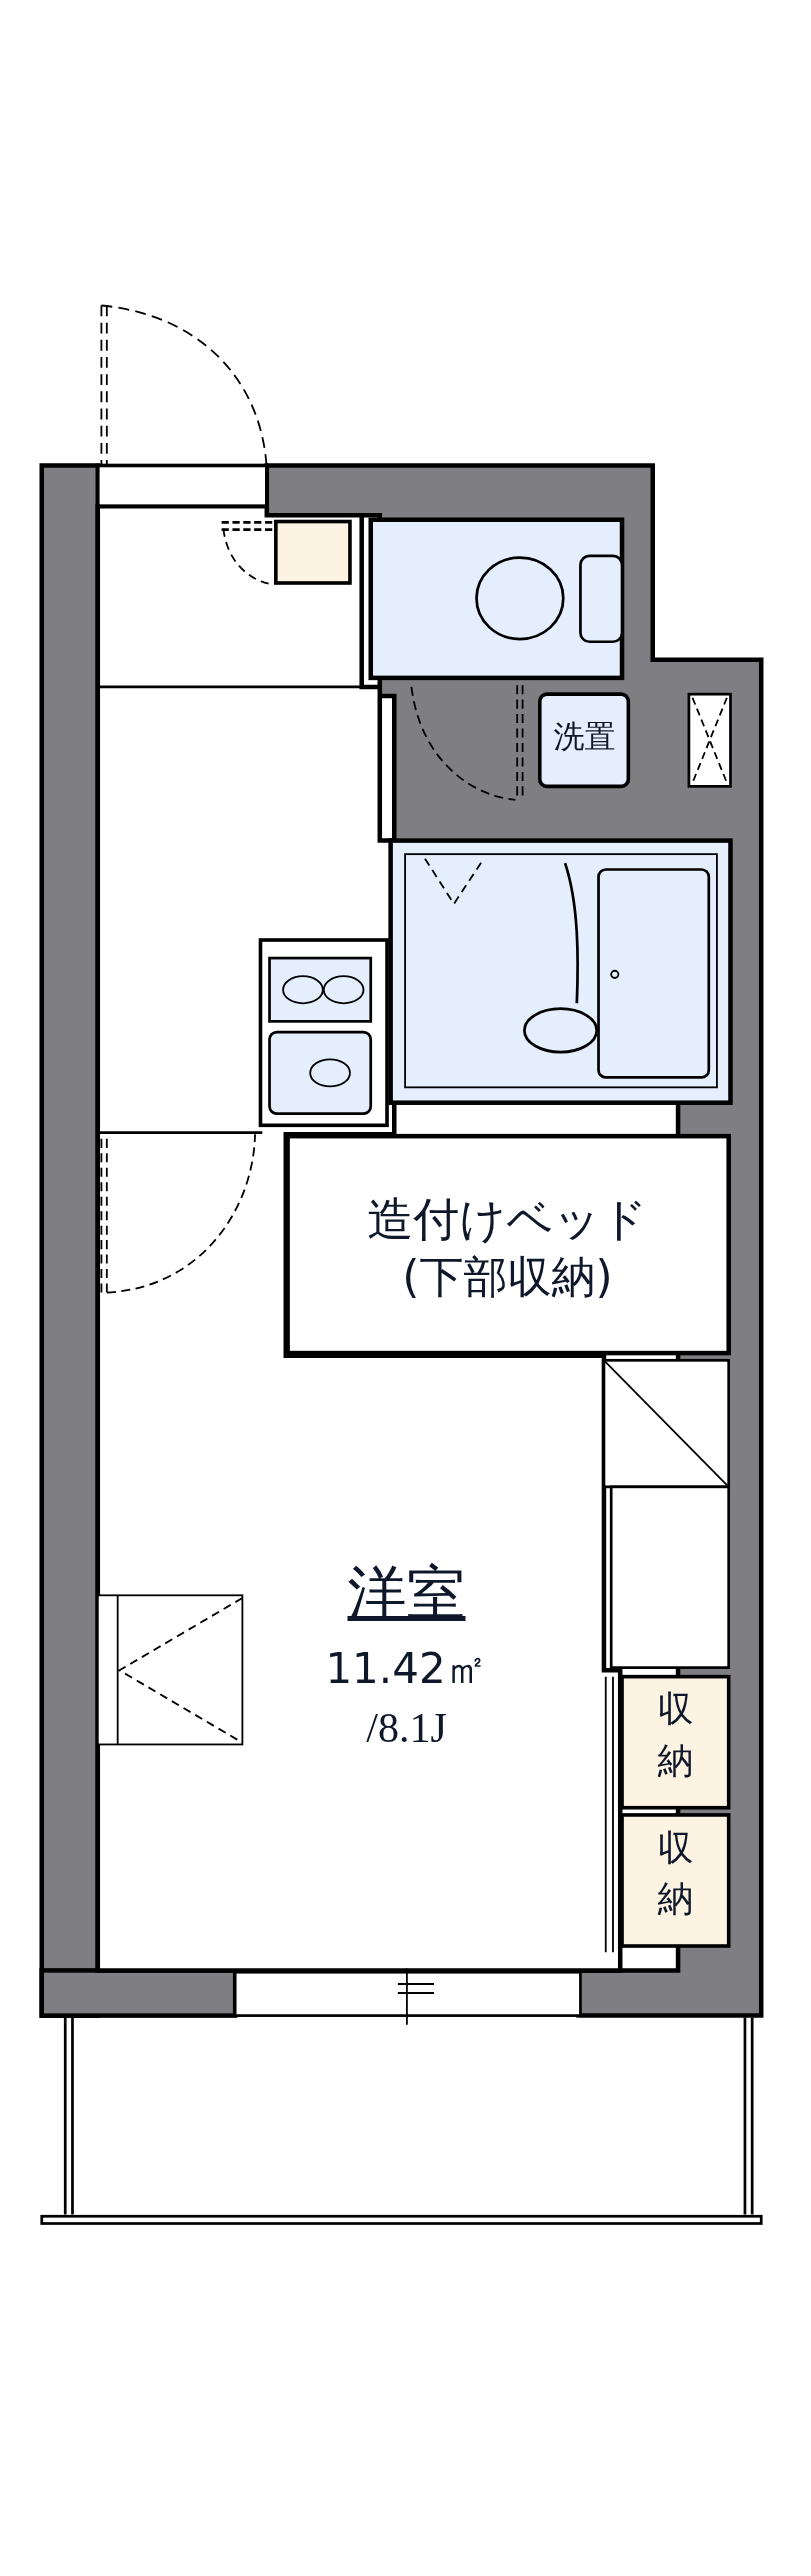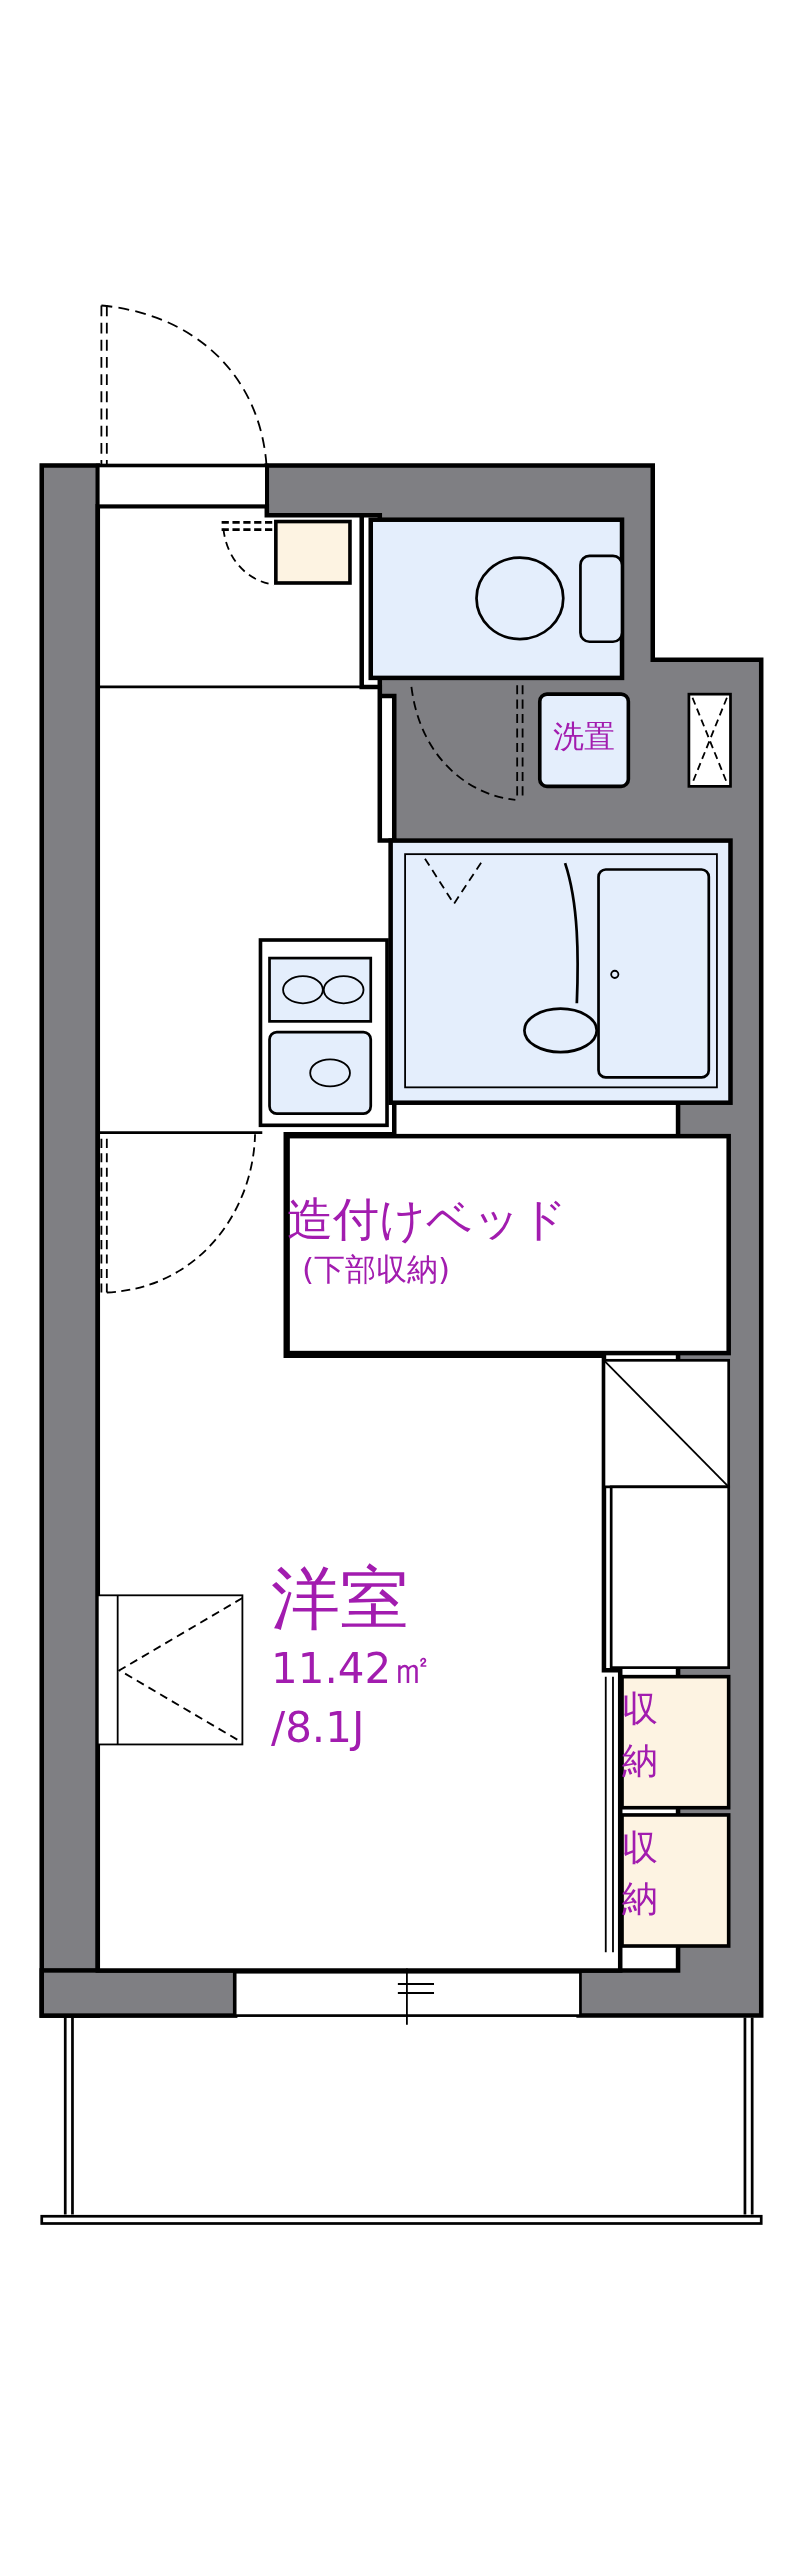--- a/index.html
+++ b/index.html
@@ -1,18 +1,18 @@
 <!DOCTYPE html>
 <html style="font-size:14.5px"><head>
 <meta charset="utf-8">
 <style>
   html,body{margin:0;padding:0;background:#fff;}
   body{width:812px;height:2576px;position:relative;overflow:hidden;font-family:"DejaVu Sans",sans-serif;}
   svg{position:absolute;left:0;top:0;}
-  .lbl{position:absolute;color:#a21caf;text-align:left;line-height:1.15;white-space:nowrap;}
+  .lbl{position:absolute;color:#0f172a;text-align:center;line-height:1.15;white-space:nowrap;}
 </style>
 </head>
 <body>
 
 <svg width="812" height="2576" viewBox="0 0 898 2850">
 
   <g fill="#7f7f83" stroke="#000" stroke-width="5">
     <rect x="46" y="515" width="62" height="1715"></rect>
     <path d="M295 515 H722 V730 H842 V2230 H640 V2180 H750 V1060 H436 V770 H420 V570 H295 Z"></path>
     <rect x="46" y="2180" width="214" height="50"></rect>
@@ -96,23 +96,23 @@
   <g stroke="#000" stroke-width="3" fill="none">
     <path d="M72 2232 V2450 M80 2232 V2450"></path>
     <path d="M824 2232 V2450 M832 2232 V2450"></path>
     <rect x="46" y="2452" width="796" height="8" fill="#fff"></rect>
   </g>
 </svg>
 
 <div class="lbl" style="left:553px;top:719px;width:63px;font-size:31px;">洗置</div>
 
 <div class="lbl" style="left:287px;top:1193px;width:441px;font-size:46px;">造付けベッド</div>
-<div class="lbl" style="left:302px;top:1252px;width:441px;font-size:31px;">(下部収納)</div>
+<div class="lbl" style="left:287px;top:1252px;width:441px;font-size:44px;">(下部収納)</div>
 
-<div class="lbl" style="left:271px;top:1559px;width:271px;font-size:69px;">洋室</div>
+<div class="lbl" style="left:271px;top:1559px;width:271px;font-size:59px;text-decoration:underline;">洋室</div>
 <div class="lbl" style="left:271px;top:1645px;width:271px;font-size:42px;">11.42㎡</div>
-<div class="lbl" style="left:271px;top:1704px;width:271px;font-size:42px;">/8.1J</div>
+<div class="lbl" style="left:271px;top:1704px;width:271px;font-size:42px;font-family:Liberation Serif, serif;">/8.1J</div>
 
 <div class="lbl" style="left:622px;top:1688px;width:107px;font-size:36px;">収</div>
 <div class="lbl" style="left:622px;top:1740px;width:107px;font-size:36px;">納</div>
 <div class="lbl" style="left:622px;top:1827px;width:107px;font-size:36px;">収</div>
 <div class="lbl" style="left:622px;top:1878px;width:107px;font-size:36px;">納</div>
 
 
 </body></html>

